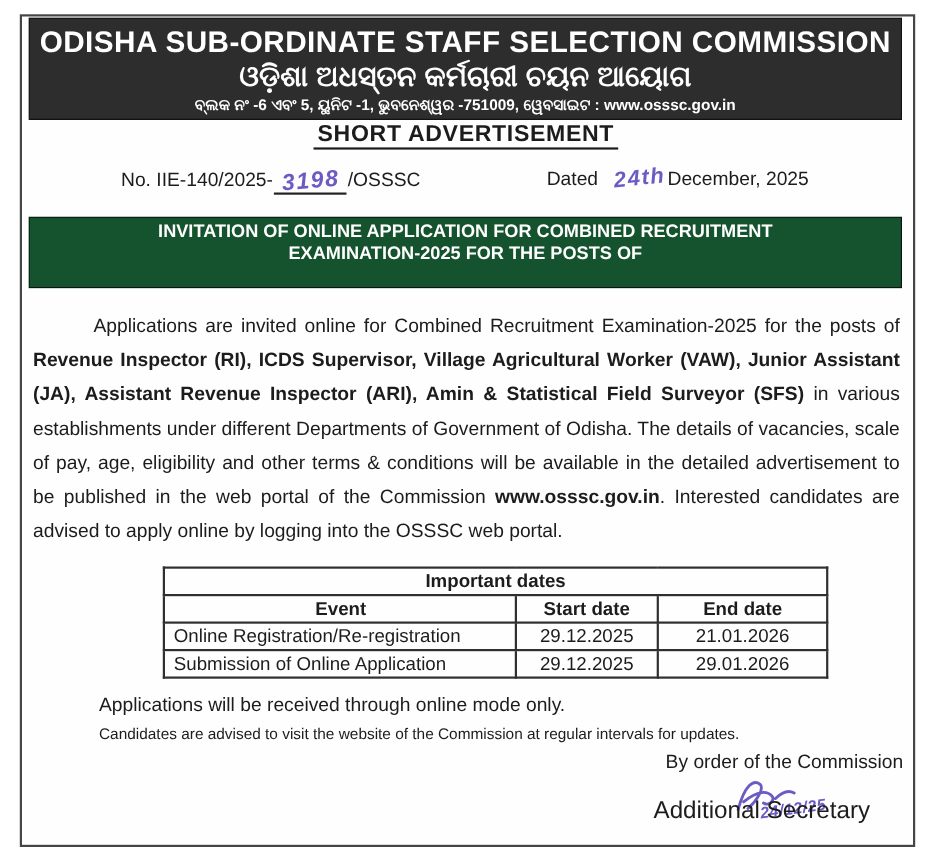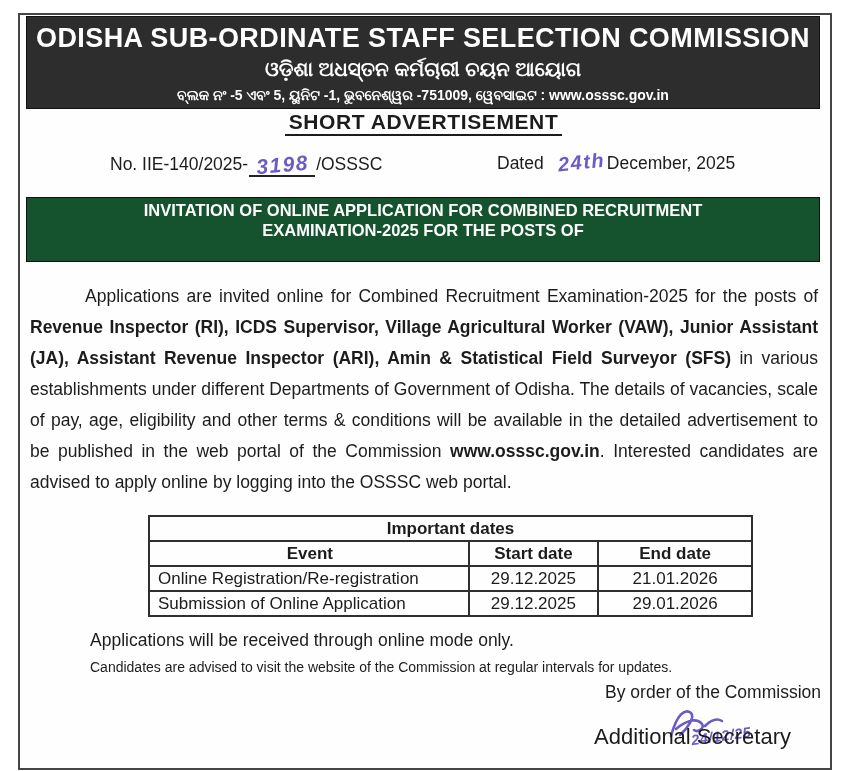--- a/index.html
+++ b/index.html
@@ -11,21 +11,21 @@
   .page-frame{
     position:absolute;left:18px;top:13px;width:810px;height:753px;
     border:2px solid #454545;background:#fefefe;
   }
   .black-box{
     position:absolute;color:#ffffff;text-align:center;
     box-shadow:0 0 0 1px #111 inset;
   }
   .title-box{left:26px;top:16px;width:794px;height:93px;text-align:center;}
   .title-en{font-size:27px;font-weight:bold;letter-spacing:0.4px;padding-top:6px;line-height:32px;}
-  .title-od{font-size:20px;font-weight:bold;line-height:30px;}
+  .title-od{font-size:26px;font-weight:bold;line-height:30px;}
   .addr-od{font-size:14px;font-weight:bold;line-height:22px;}
   .short-adv{
     position:absolute;left:0;top:110px;width:100%;text-align:center;
   }
   .short-adv span{
     font-size:21px;font-weight:bold;letter-spacing:0.6px;
     border-bottom:2.5px solid #1c1c1c;padding:0 4px 1px 4px;
   }
   .ref-no{position:absolute;left:110px;top:151px;font-size:17.5px;white-space:nowrap;}
   .ref-date{position:absolute;left:497px;top:151px;font-size:17.5px;white-space:nowrap;}
@@ -70,21 +70,21 @@
   .signatory{position:absolute;right:56px;top:724px;font-size:22px;}
 </style>
 </head>
 <body>
 
 <div class="page-frame"></div>
 
 <div class="black-box title-box" style="background: rgb(45, 45, 45);">
   <div class="title-en">ODISHA SUB-ORDINATE STAFF SELECTION COMMISSION</div>
   <div class="title-od">ଓଡ଼ିଶା ଅଧସ୍ତନ କର୍ମଚାରୀ ଚୟନ ଆୟୋଗ</div>
-  <div class="addr-od">ବ୍ଲକ ନଂ -5 ଏବଂ 5, ୟୁନିଟ -1, ଭୁବନେଶ୍ୱର -751009, ୱେବସାଇଟ : www.osssc.gov.in</div>
+  <div class="addr-od">ବ୍ଲକ ନଂ -6 ଏବଂ 5, ୟୁନିଟ -1, ଭୁବନେଶ୍ୱର -751009, ୱେବସାଇଟ : www.osssc.gov.in</div>
 </div>
 
 <div class="short-adv">
   <span>SHORT ADVERTISEMENT</span>
 </div>
 
 <div class="ref-no"><span>No. IIE-140/2025-</span><span class="hand hand-no" style="color: rgb(107, 92, 196);"><i>3198</i></span><span>/OSSSC</span></div>
 
 <div class="ref-date"><span>Dated</span><span class="hand hand-date" style="color: rgb(107, 92, 196);">24th</span><span>December, 2025</span></div>
 

